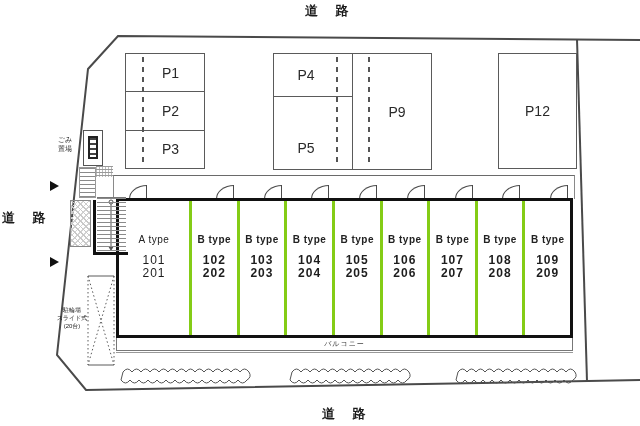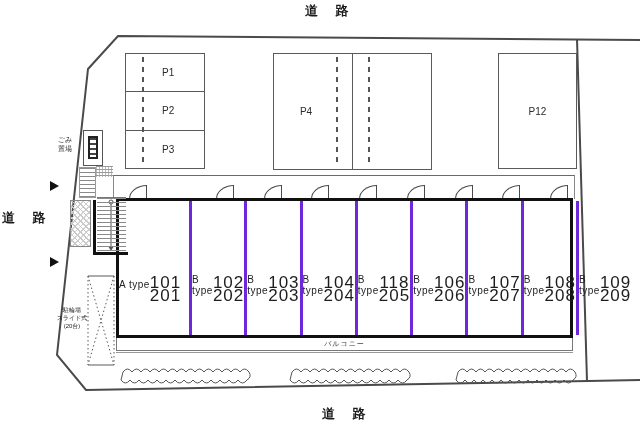--- a/index.html
+++ b/index.html
@@ -7,41 +7,41 @@
           font-family:"Liberation Sans",sans-serif;color:#222;}
   .abs{position:absolute;}
   .pre{white-space:pre-line;}
 
   
   .road{font-size:13px;font-weight:700;letter-spacing:7px;color:#1a1a1a;}
 
   
   .pblock{position:absolute;border:1px solid #5a5a5a;background:#fff;display:flex;flex-direction:column;}
   .prow{flex:1;display:flex;align-items:center;border-bottom:1px solid #5a5a5a;
-        font-size:10px;font-weight:500;color:#2a2a2a;}
+        font-size:14px;font-weight:500;color:#2a2a2a;}
   .prow:last-child{border-bottom:none;}
   .pdash{position:absolute;top:3px;bottom:3px;width:2px;
          background:repeating-linear-gradient(to bottom,#555 0 5px,transparent 5px 10px);}
   .pdivider{position:absolute;top:0;bottom:0;width:1px;background:#5a5a5a;}
   .pcol{position:absolute;top:0;bottom:0;display:flex;flex-direction:column;}
 
   
   #corridor{left:113px;top:175px;width:460px;height:23px;
             border-top:1px solid #6a6a6a;border-left:1px solid #8a8a8a;border-right:1px solid #8a8a8a;}
   .door{position:absolute;bottom:0;width:18px;height:14px;box-sizing:border-box;
         border:1px solid #4a4a4a;border-bottom:none;border-top-left-radius:100% 100%;}
 
   
   #building{left:116px;top:198px;width:457px;height:140px;box-sizing:border-box;
             border:3px solid #111;display:flex;background:#fff;}
-  .unit{flex:1;display:flex;flex-direction:row;align-items:center;padding-top:33px;box-sizing:border-box;}
-  .unit + .unit{border-left:3px solid #6d28d9;}
+  .unit{flex:1;display:flex;flex-direction:column;align-items:center;padding-top:33px;box-sizing:border-box;}
+  .unit + .unit{border-left:3px solid #84cc16;font-weight:bold;}
   .unit-a{flex:0 0 70px;}
   .utype{font-size:10px;color:#222;letter-spacing:0.5px;}
-  .urooms{margin-top:9px;font-size:17px;line-height:13px;letter-spacing:1px;text-align:center;color:#1d1d1d;}
+  .urooms{margin-top:9px;font-size:12px;line-height:13px;letter-spacing:1px;text-align:center;color:#1d1d1d;}
 
   
   #balcony{left:116px;top:338px;width:457px;height:13px;box-sizing:border-box;
            border:1px solid #777;border-top:none;display:flex;align-items:center;justify-content:center;}
   #balcony span{font-size:7px;color:#333;letter-spacing:1px;}
   #balcony-line{left:116px;top:352px;width:457px;height:1px;background:#999;}
 
   
   #garbage-box{left:83px;top:130px;width:20px;height:36px;box-sizing:border-box;border:1px solid #555;}
   #garbage-icon{position:absolute;left:4px;top:5px;width:10px;height:23px;box-sizing:border-box;
@@ -117,22 +117,28 @@
   </div>
 
   <div class="pblock" style="left:273px;top:53px;width:157px;height:115px;">
     <div class="pdivider" style="left:78px;"></div>
     <div class="pdash" style="left:62px;"></div>
     <div class="pdash" style="left:94px;"></div>
     <div class="pcol" style="left:0;width:78px;gap:30px;">
       <div class="prow" style="justify-content:center;padding-right:14px;">
           <span>P4</span>
         </div>
+      <div class="prow" style="justify-content:center;padding-right:14px;">
+          <span>P5</span>
+        </div>
     </div>
     <div class="pcol" style="left:79px;width:78px;">
+      <div class="prow" style="justify-content:center;padding-left:10px;">
+          <span>P9</span>
+        </div>
     </div>
   </div>
 
   <div class="pblock" style="left:498px;top:53px;width:77px;height:114px;">
     <div class="prow" style="justify-content:center;">
         <span>P12</span>
       </div>
   </div>
 
   <div class="abs" id="corridor">
@@ -163,21 +169,21 @@
       <div class="urooms pre">103
 203</div>
     </div>
     <div class="unit">
       <div class="utype">B type</div>
       <div class="urooms pre">104
 204</div>
     </div>
     <div class="unit">
       <div class="utype">B type</div>
-      <div class="urooms pre">118
+      <div class="urooms pre">105
 205</div>
     </div>
     <div class="unit">
       <div class="utype">B type</div>
       <div class="urooms pre">106
 206</div>
     </div>
     <div class="unit">
       <div class="utype">B type</div>
       <div class="urooms pre">107

